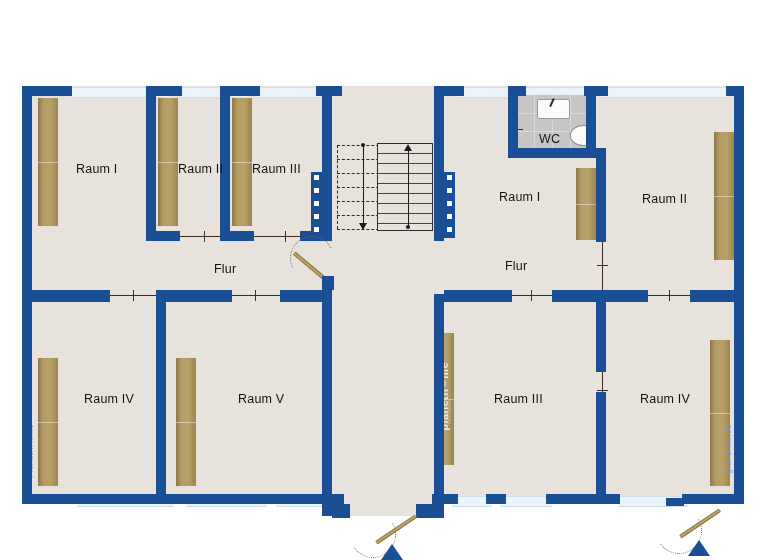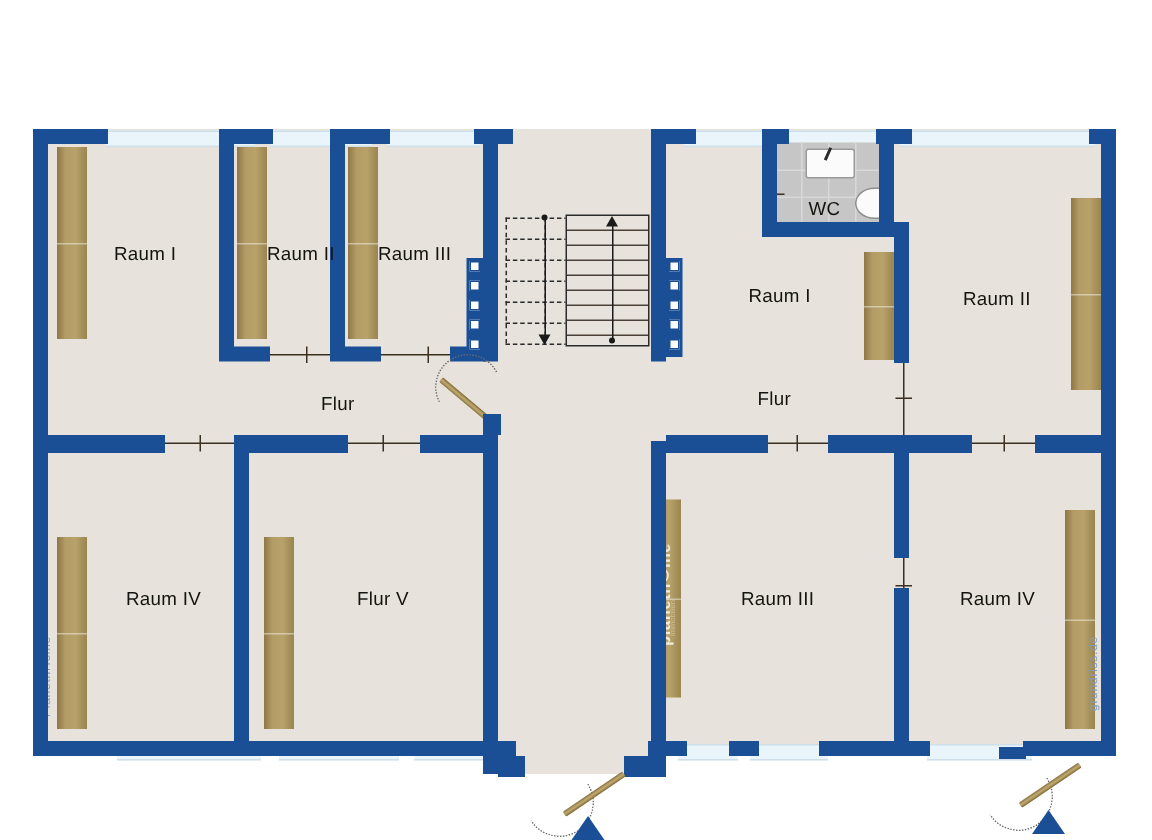--- a/index.html
+++ b/index.html
@@ -390,21 +390,21 @@
   <div class="arc" style="left:656px; top:508px; width:44px; height:44px; border-color:transparent; border-right-color:#6b6b6b; border-bottom-color:#6b6b6b; transform:rotate(12deg);"></div>
   <div class="doorleaf" style="left:720px; top:508px; width:48px; height:4px; transform:rotate(146deg);"></div>
   <div class="wall" style="left:666px; top:498px; width:18px; height:8px;"></div>
   <div class="tri" style="left:688px; top:540px;"></div>
 
   <div class="roomlabel" style="left:76px;  top:162px;">Raum I</div>
   <div class="roomlabel" style="left:178px; top:162px;">Raum II</div>
   <div class="roomlabel" style="left:252px; top:162px;">Raum III</div>
   <div class="roomlabel" style="left:214px; top:262px;">Flur</div>
   <div class="roomlabel" style="left:84px;  top:392px;">Raum IV</div>
-  <div class="roomlabel" style="left:238px; top:392px;">Flur V</div>
+  <div class="roomlabel" style="left:238px; top:392px;">Raum V</div>
 
   <div class="roomlabel" style="left:539px; top:132px;">WC</div>
   <div class="roomlabel" style="left:499px; top:190px;">Raum I</div>
   <div class="roomlabel" style="left:642px; top:192px;">Raum II</div>
   <div class="roomlabel" style="left:505px; top:259px;">Flur</div>
   <div class="roomlabel" style="left:494px; top:392px;">Raum III</div>
   <div class="roomlabel" style="left:640px; top:392px;">Raum IV</div>
 
 </div>
 

